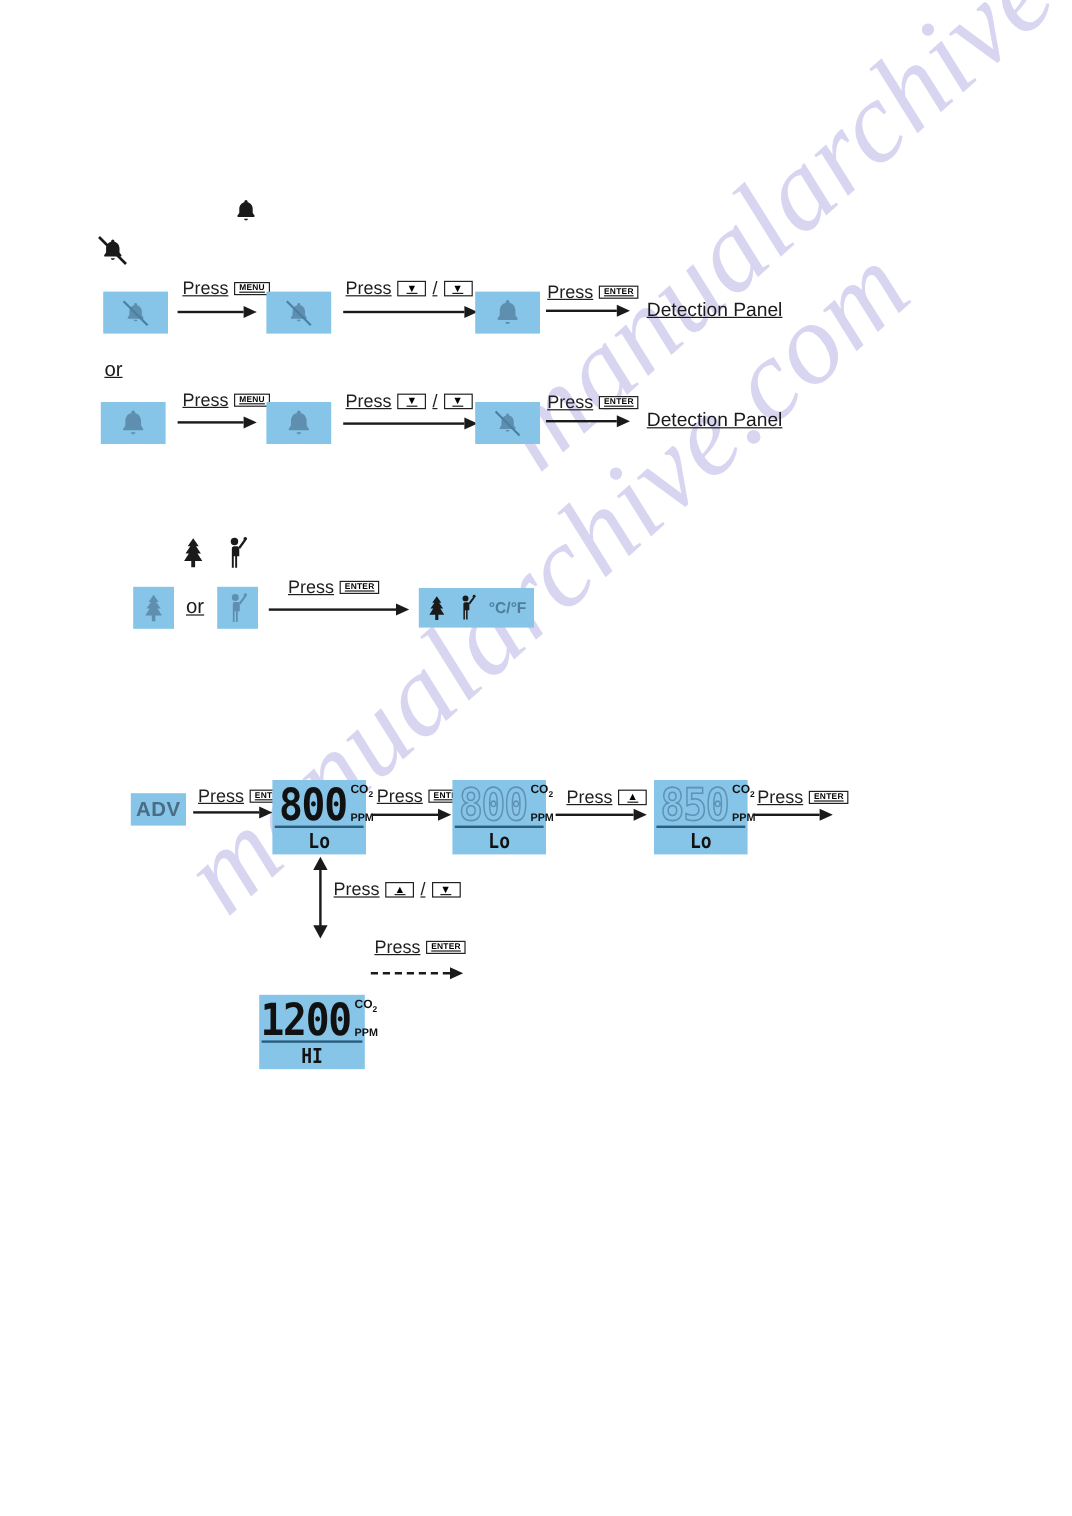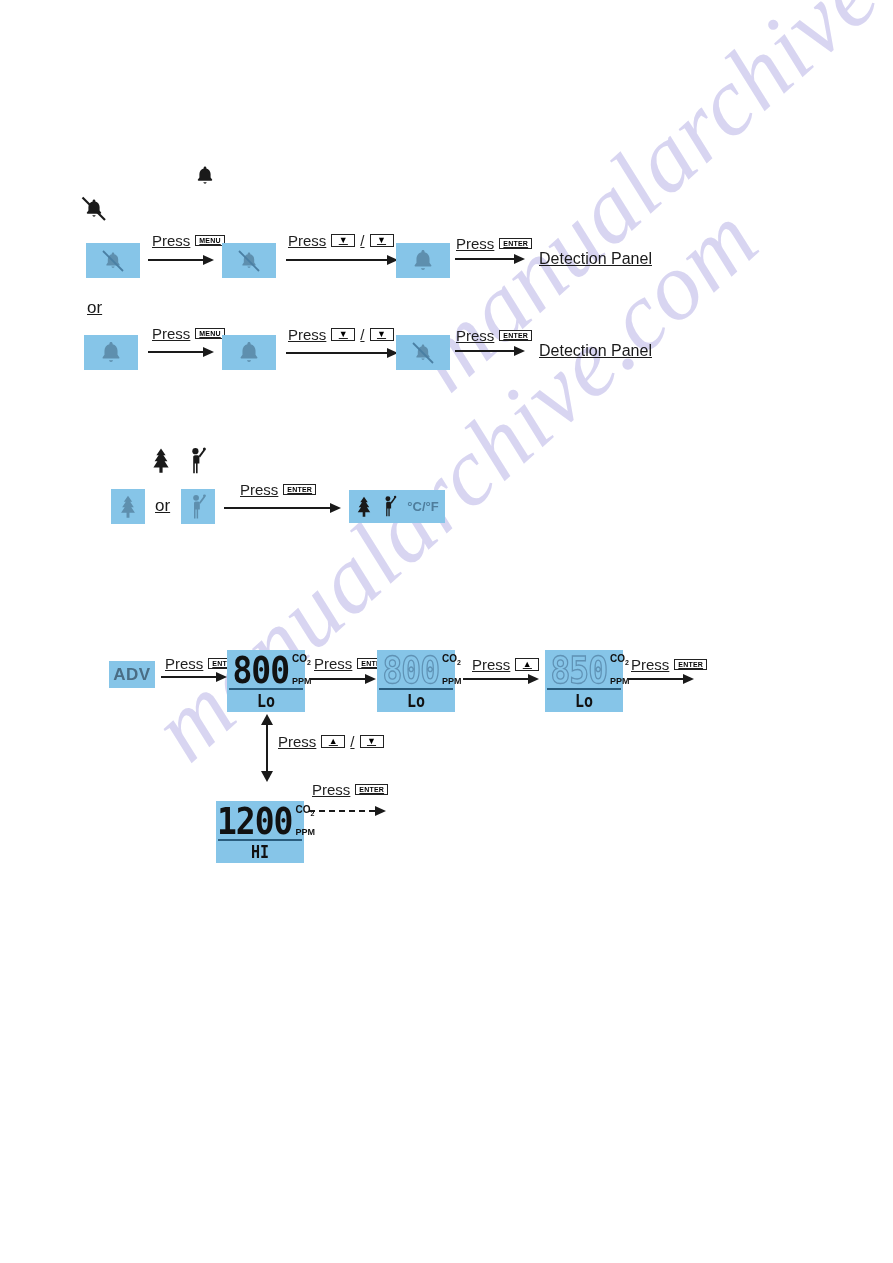--- a/index.html
+++ b/index.html
@@ -508,21 +508,21 @@
   <div class="head-down"></div>
 </div>
 
 <div class="press-label abs" style="left:278px; top:733px;">
   <span>Press</span>
   <span class="key arrow">▲</span>
   <span class="slash">/</span>
   <span class="key arrow">▼</span>
 </div>
 
-<div class="lcd" style="left:216px; top:801px; width:88px; height:62px;">
+<div class="lcd" style="left:216px; top:829px; width:88px; height:62px;">
   <div class="lcd-top">
     <span class="digits">1200</span>
     <span class="units">
       <span class="unit-co2">CO<sub>2</sub></span>
       <span class="unit-ppm">PPM</span>
     </span>
   </div>
   <div class="divider"></div>
   <div class="lcd-bottom">
     <span class="lo-hi">HI</span>

